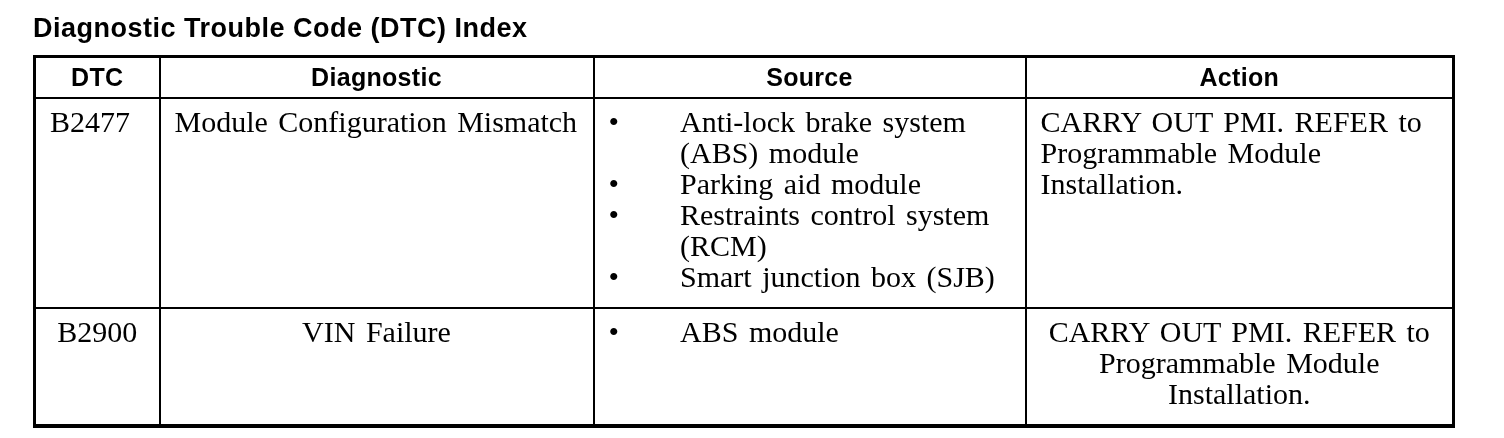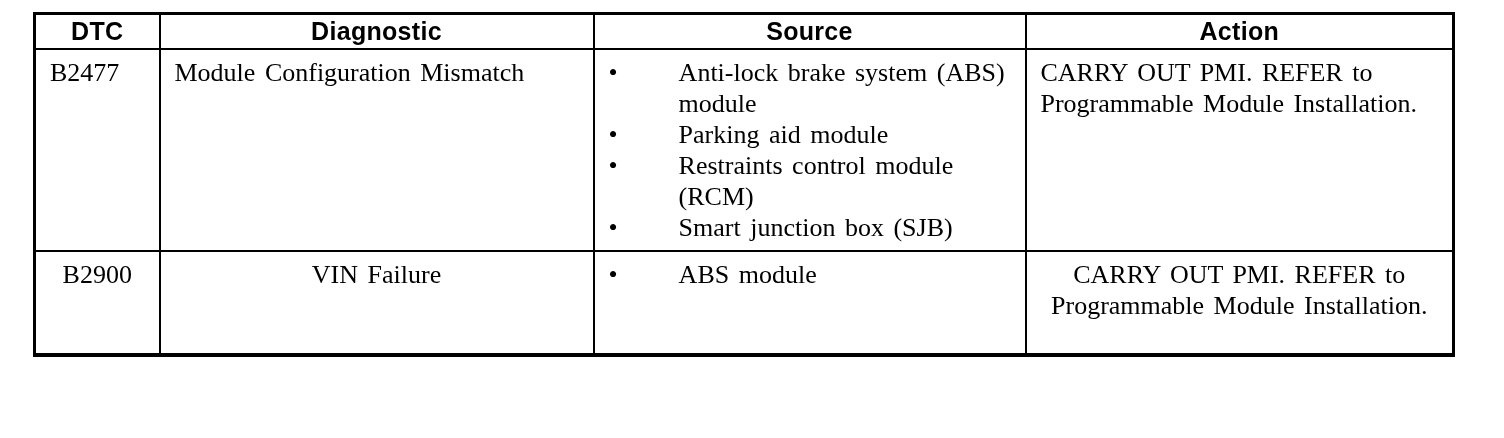--- a/index.html
+++ b/index.html
@@ -31,32 +31,32 @@
   }
   table.dtc-table th,
   table.dtc-table td {
     border: 2px solid #000000;
     box-sizing: border-box;
   }
   table.dtc-table th {
     font-family: "Liberation Sans", sans-serif;
     font-weight: bold;
     font-size: 25px;
-    height: 35px;
+    height: 41px;
     text-align: center;
     vertical-align: middle;
     padding: 0;
     letter-spacing: 0.3px;
   }
   table.dtc-table td {
     font-family: "Liberation Serif", serif;
-    font-size: 26px;
+    font-size: 30px;
     line-height: 31px;
     vertical-align: top;
-    padding: 7px 14px 7px 14px;
+    padding: 7px 14px 15px 14px;
     word-spacing: 3px;
   }
   tr.row-tall { height: 199px; }
   tr.row-short { height: 104px; text-align: center; }
   td.source-cell { padding-left: 18px; }
   ul.bullet-list {
     list-style: none;
     margin: 0;
     padding: 0;
   }
@@ -78,20 +78,21 @@
   }
   .action-text {
     display: inline-block;
     max-width: 398px;
   }
 </style>
 </head>
 <body>
 
 <div>
+  <h1 class="page-title">Diagnostic Trouble Code (DTC) Index</h1>
 
   <table class="dtc-table">
     <colgroup>
       <col style="width:125px">
       <col style="width:434px">
       <col style="width:432px">
       <col style="width:428px">
     </colgroup>
     <thead>
       <tr>
@@ -110,21 +111,21 @@
             <li>
               <span class="bullet-glyph">•</span>
               <span class="bullet-text">Anti-lock brake system (ABS) module</span>
             </li>
             <li>
               <span class="bullet-glyph">•</span>
               <span class="bullet-text">Parking aid module</span>
             </li>
             <li>
               <span class="bullet-glyph">•</span>
-              <span class="bullet-text">Restraints control module (RCM)</span>
+              <span class="bullet-text">Restraints control system (RCM)</span>
             </li>
             <li>
               <span class="bullet-glyph">•</span>
               <span class="bullet-text">Smart junction box (SJB)</span>
             </li>
           </ul>
         </td>
         <td>
           <span class="action-text">CARRY OUT PMI. REFER to Programmable Module Installation.</span>
         </td>

